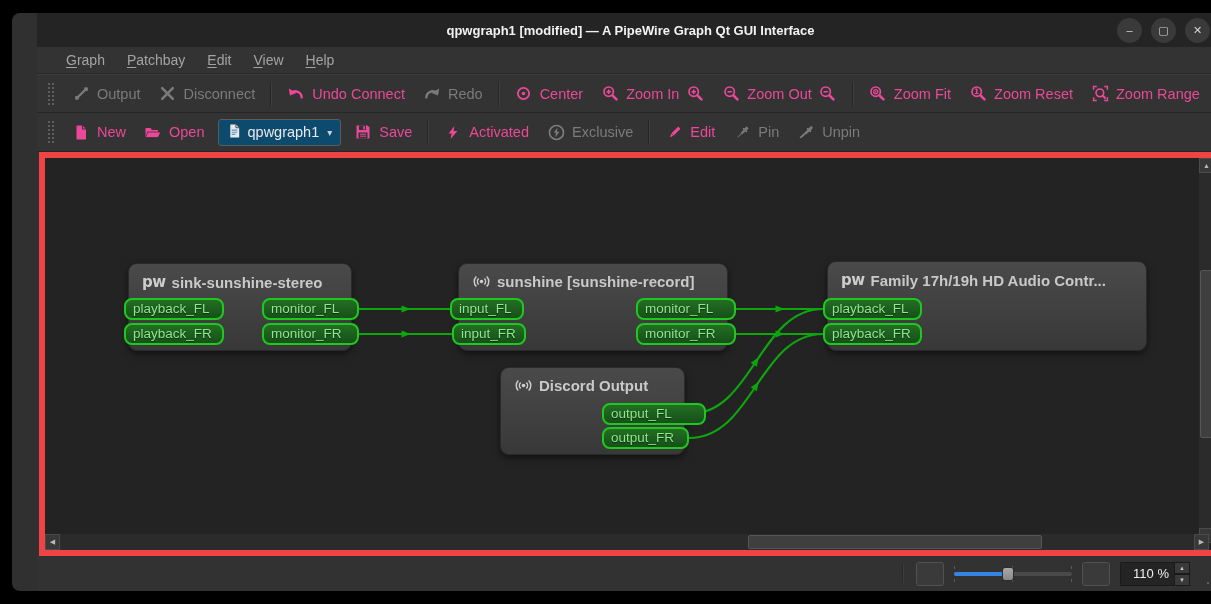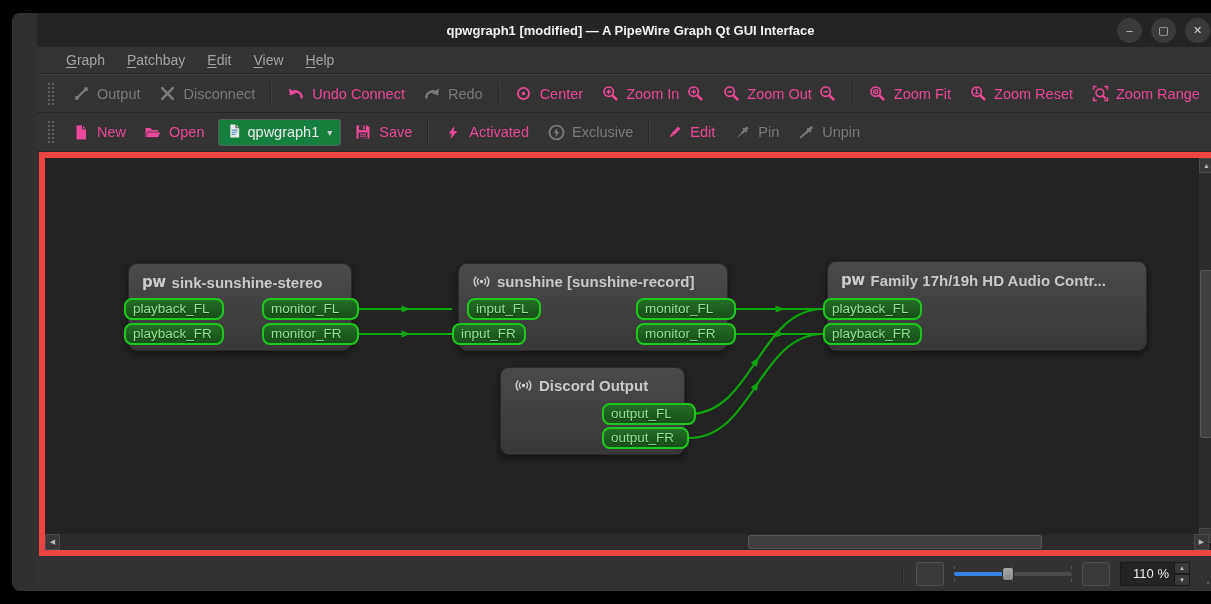--- a/index.html
+++ b/index.html
@@ -46,21 +46,21 @@
   .tb-btn{
     display:flex;align-items:center;gap:7px;padding:5px 9px;border-radius:3px;
     color:#ec4899;font-size:14.5px;white-space:nowrap;background:transparent;border:none;
     font-family:inherit;
   }
   .tb-btn.disabled{color:#7b7b7b;}
   .tb-btn .ic{display:flex;align-items:center;justify-content:center;width:18px;height:18px;}
   .tb-btn .ic svg{display:block;}
   .tb-sep{width:1px;height:24px;background:#262626;border-right:1px solid #3f3f3f;margin:0 6px;}
   .tb-dropdown{
-    display:flex;align-items:center;gap:6px;background:#15803d;
+    display:flex;align-items:center;gap:6px;background:#0c4a6e;
     border:1px solid #5c5c5c;border-radius:3px;padding:3px 8px;margin:0 4px;
     color:#e9e9e9;font-size:14.5px;
   }
   .tb-dropdown .caret{font-size:10px;color:#cfcfcf;margin-left:2px;}
   
   .canvas-wrap{
     flex:1 1 auto;margin:0 2px;position:relative;background:#232323;
     border:6px solid #ef4444;overflow:hidden;
   }
   .canvas-wrap svg.wires{position:absolute;left:0;top:0;z-index:1;}
@@ -401,21 +401,21 @@
           <span class="node-icon">
             <svg width="19" height="17" viewBox="0 0 18 16">
               <circle cx="9" cy="8" r="1.7" fill="currentColor"></circle>
               <path d="M6.3 5.2 a4 4 0 0 0 0 5.6 M11.7 5.2 a4 4 0 0 1 0 5.6" fill="none" stroke="currentColor" stroke-width="1.4"></path>
               <path d="M4.1 3.2 a6.8 6.8 0 0 0 0 9.6 M13.9 3.2 a6.8 6.8 0 0 1 0 9.6" fill="none" stroke="currentColor" stroke-width="1.4"></path>
             </svg>
           </span>
           <span class="node-title">sunshine [sunshine-record]</span>
         </div>
       </div>
-      <div class="port" style="left: 422px; top: 140px; width: 74px;">input_FL</div>
+      <div class="port" style="left: 405px; top: 140px; width: 74px;">input_FL</div>
       <div class="port" style="left: 407px; top: 165px; width: 74px;">input_FR</div>
       <div class="port" style="left: 591px; top: 140px; width: 100px;">monitor_FL</div>
       <div class="port" style="left: 591px; top: 165px; width: 100px;">monitor_FR</div>
       <div class="node" style="left: 782px; top: 103px; width: 318px; height: 88px;">
         <div class="node-header">
           <span class="node-icon pw">pw</span>
           <span class="node-title">Family 17h/19h HD Audio Contr...</span>
         </div>
       </div>
       <div class="port" style="left: 778px; top: 140px; width: 99px;">playback_FL</div>
@@ -425,21 +425,21 @@
           <span class="node-icon">
             <svg width="19" height="17" viewBox="0 0 18 16">
               <circle cx="9" cy="8" r="1.7" fill="currentColor"></circle>
               <path d="M6.3 5.2 a4 4 0 0 0 0 5.6 M11.7 5.2 a4 4 0 0 1 0 5.6" fill="none" stroke="currentColor" stroke-width="1.4"></path>
               <path d="M4.1 3.2 a6.8 6.8 0 0 0 0 9.6 M13.9 3.2 a6.8 6.8 0 0 1 0 9.6" fill="none" stroke="currentColor" stroke-width="1.4"></path>
             </svg>
           </span>
           <span class="node-title">Discord Output</span>
         </div>
       </div>
-      <div class="port" style="left: 557px; top: 245px; width: 94px;">output_FL</div>
+      <div class="port" style="left: 557px; top: 245px; width: 104px;">output_FL</div>
       <div class="port" style="left: 557px; top: 269px; width: 87px;">output_FR</div>
     </div>
 
   <div class="statusbar">
     <div class="sb-sep"></div>
     <div class="status-zoom-btn"></div>
     <div class="zoom-slider">
       <div class="track"></div>
         <div class="fill" style="width: 46%; background: rgb(53, 132, 228);"></div>
       <div class="tick" style="left:0;top:2px"></div>

